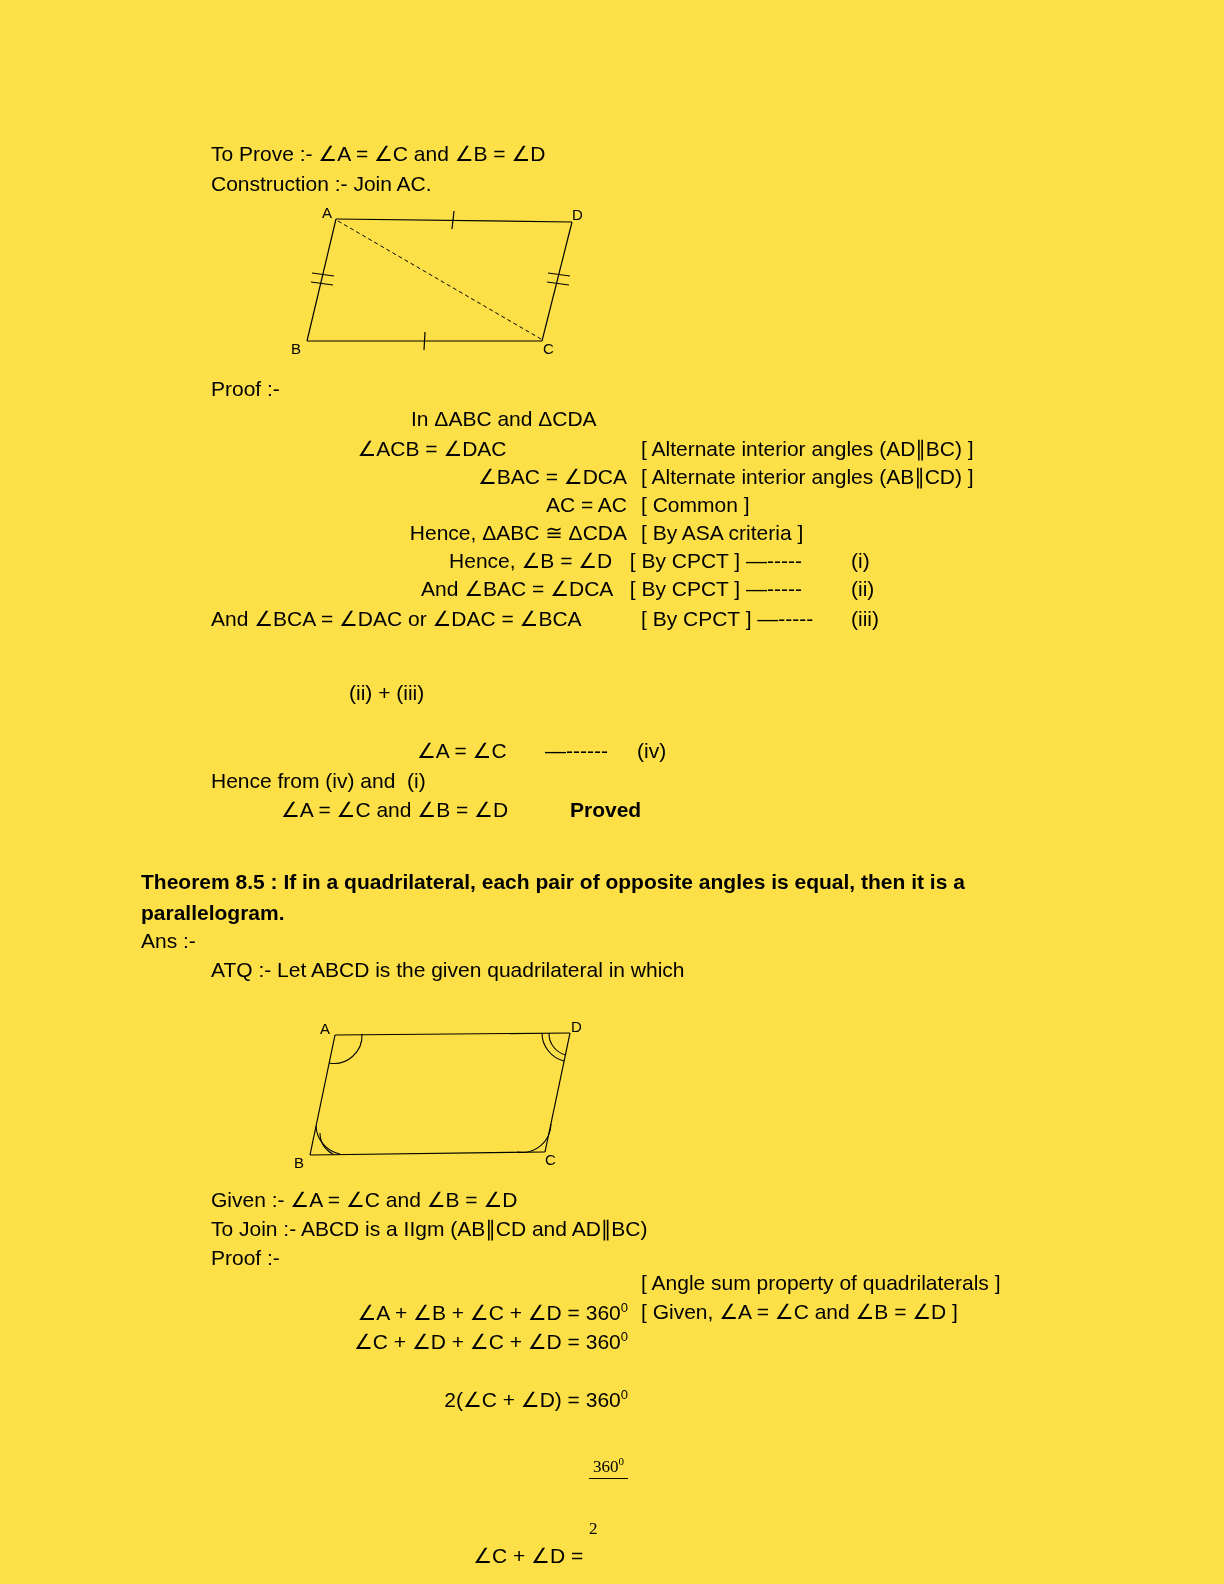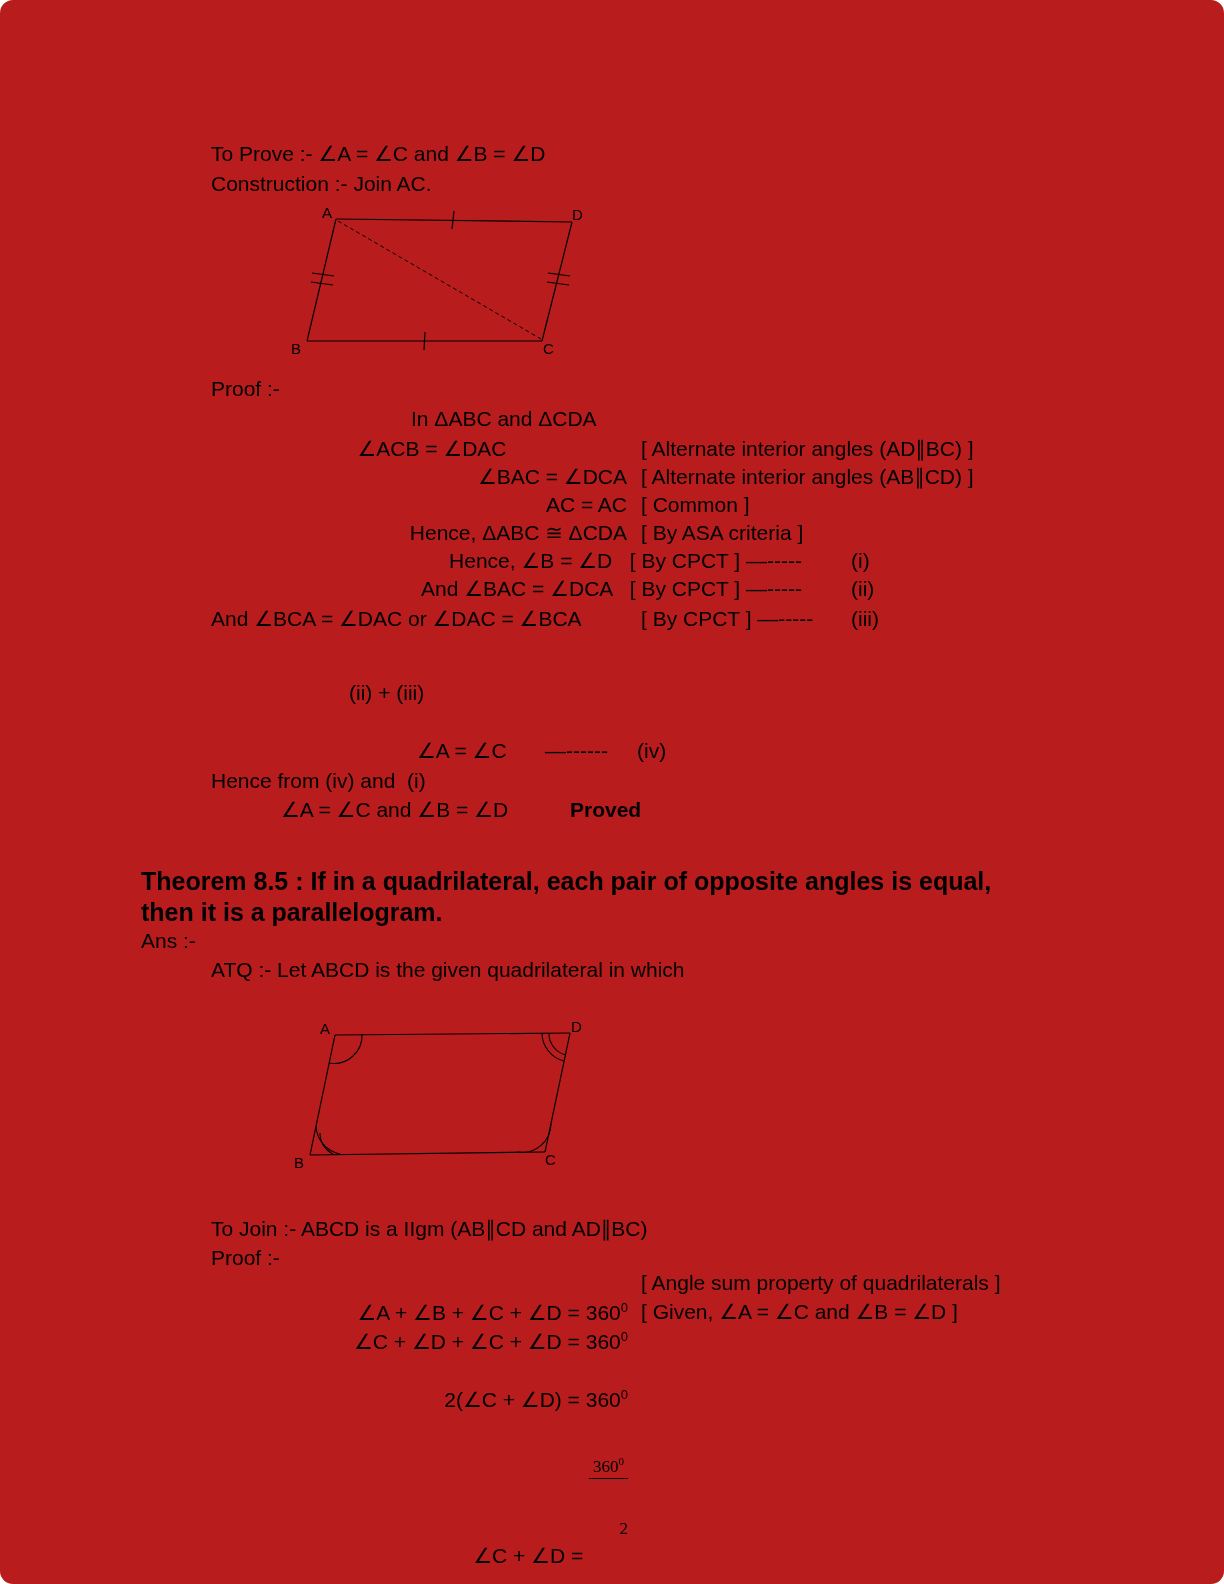--- a/index.html
+++ b/index.html
@@ -9,38 +9,37 @@
     background: #ffffff;
   }
   body {
     font-family: "Liberation Sans", sans-serif;
     color: #000000;
   }
   .page {
     position: relative;
     width: 1224px;
     height: 1584px;
-    background: #b91c1c;
+    background: #fde047;
     overflow: hidden;
-    border-radius: 13px;
   }
 
   
   .txt {
     position: absolute;
     font-size: 21px;
     line-height: 30px;
     white-space: pre;
     color: #000;
   }
   .u-bold { font-weight: bold; }
 
   .heading {
     position: absolute;
-    font-size: 25px;
+    font-size: 21px;
     font-weight: bold;
     line-height: 31px;
     width: 880px;
     color: #000;
   }
 
   
   .reason {
     position: absolute;
     font-size: 21px;
@@ -54,21 +53,21 @@
   sup.deg {
     font-size: 13px;
     vertical-align: super;
     line-height: 0;
   }
 
   
   .frac {
     display: inline-block;
     vertical-align: -0.55em;
-    text-align: right;
+    text-align: left;
     font-family: "Liberation Serif", serif;
     font-size: 17px;
     line-height: 1.15;
   }
   .frac .num {
     display: block;
     padding: 0 4px 1px 4px;
     border-bottom: 1.4px solid #000;
   }
   .frac .den { display: block; padding-top: 1px; }
@@ -184,20 +183,21 @@
       <path d="M 40 128 A 23 23 0 0 0 53 149" stroke="#000" stroke-width="1.1" fill="none"></path>
 
       <path d="M 271 119 A 29 29 0 0 1 237 147" stroke="#000" stroke-width="1.1" fill="none"></path>
     </svg>
     <span class="vlabel" style="left:40px; top:16px;">A</span>
     <span class="vlabel" style="left:291px; top:14px;">D</span>
     <span class="vlabel" style="left:14px; top:150px;">B</span>
     <span class="vlabel" style="left:265px; top:147px;">C</span>
   </div>
 
+  <div class="txt" style="left:211px; top:1185px;">Given :- ∠A = ∠C and ∠B = ∠D</div>
 
   <div class="txt" style="left:211px; top:1214px;">To Join :- ABCD is a IIgm (AB∥CD and AD∥BC)</div>
 
   <div class="txt" style="left:211px; top:1243px;">Proof :-</div>
 
   <div class="eq" style="left:250px; top:1268px; width:378px; text-align:right;">
     <span>∠A + ∠B + ∠C + ∠D = 360</span><sup class="deg">0</sup>
   </div>
   <div class="reason" style="left:641px; top:1268px;">[ Angle sum property of quadrilaterals ]</div>
 

